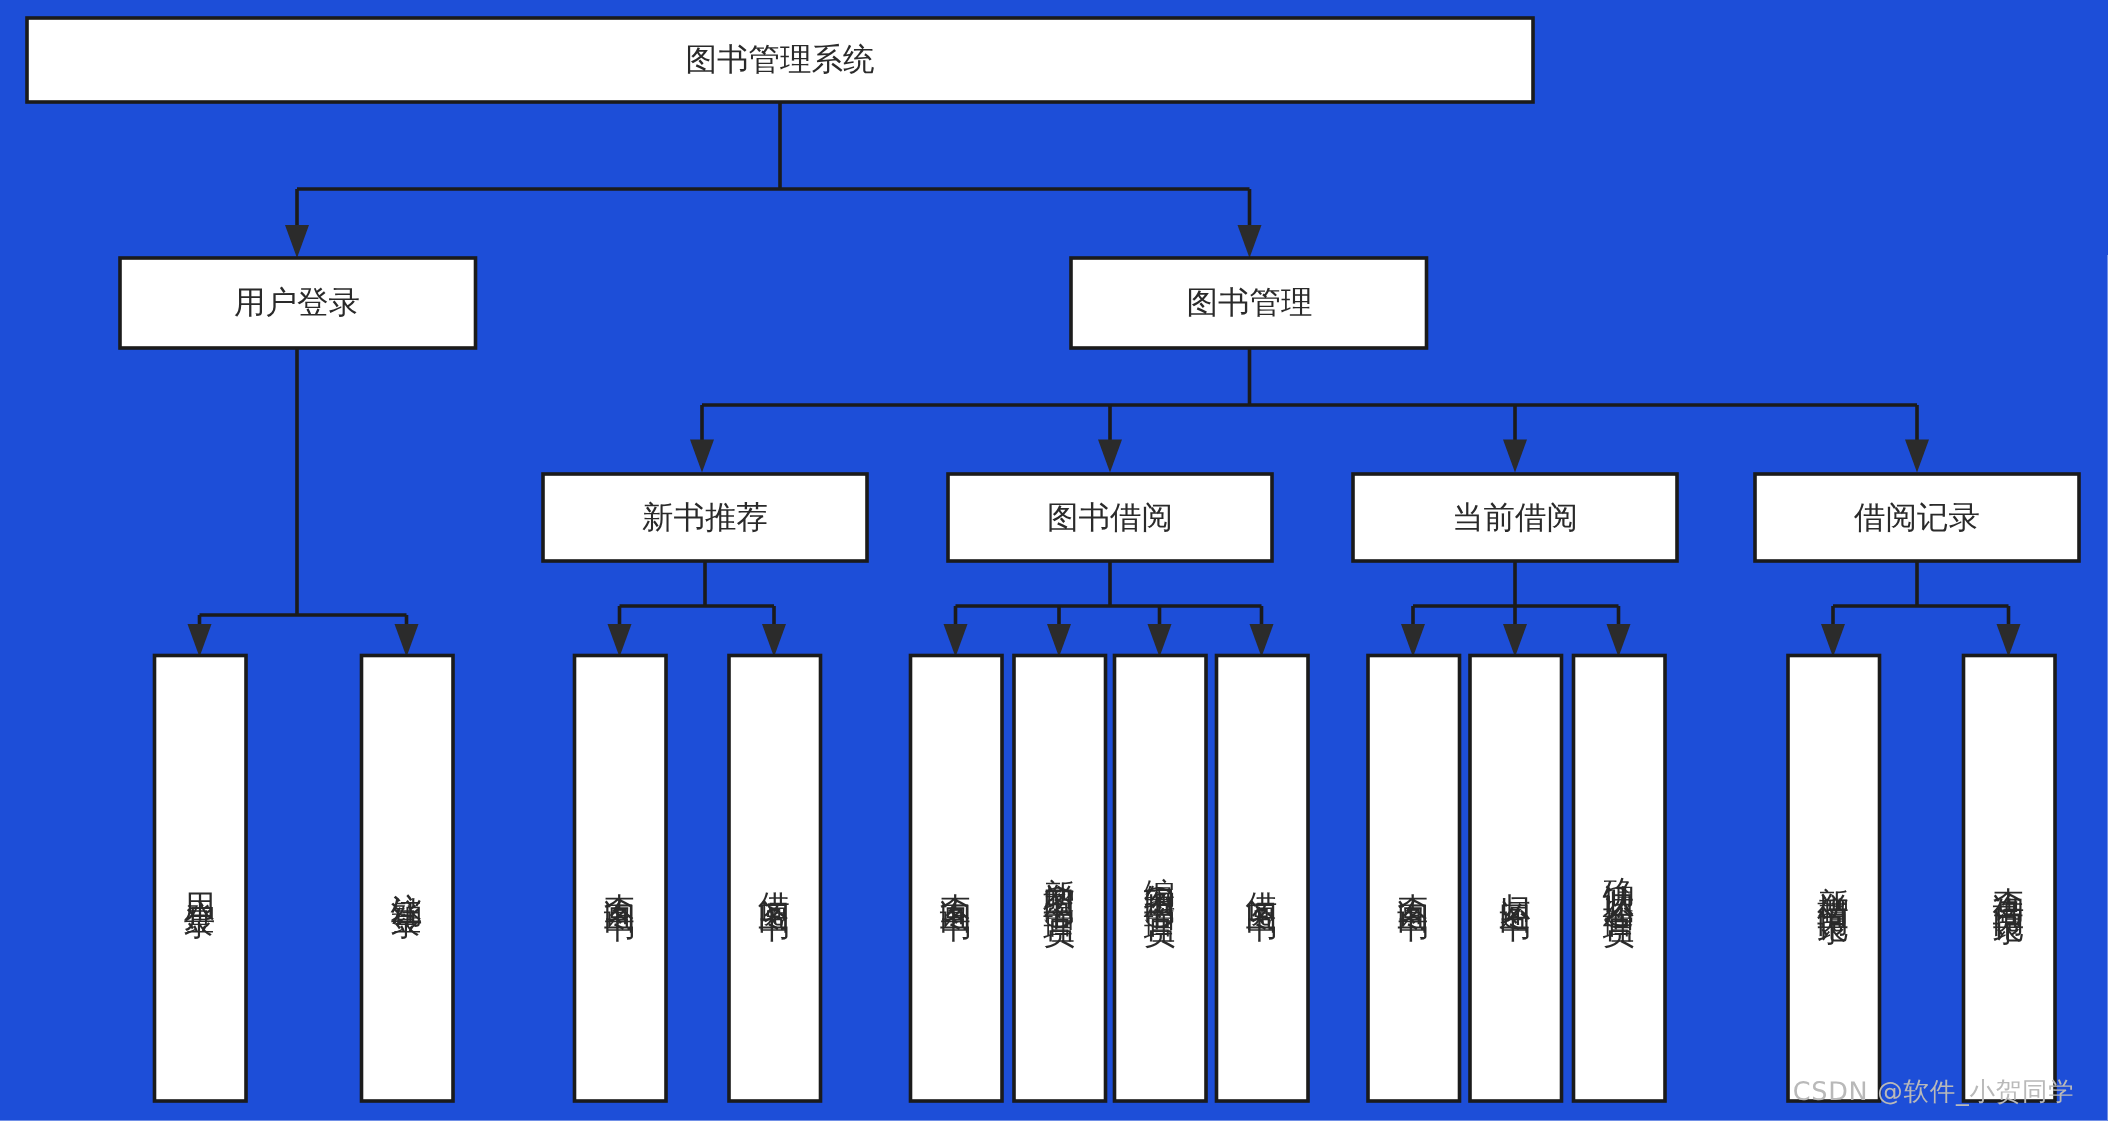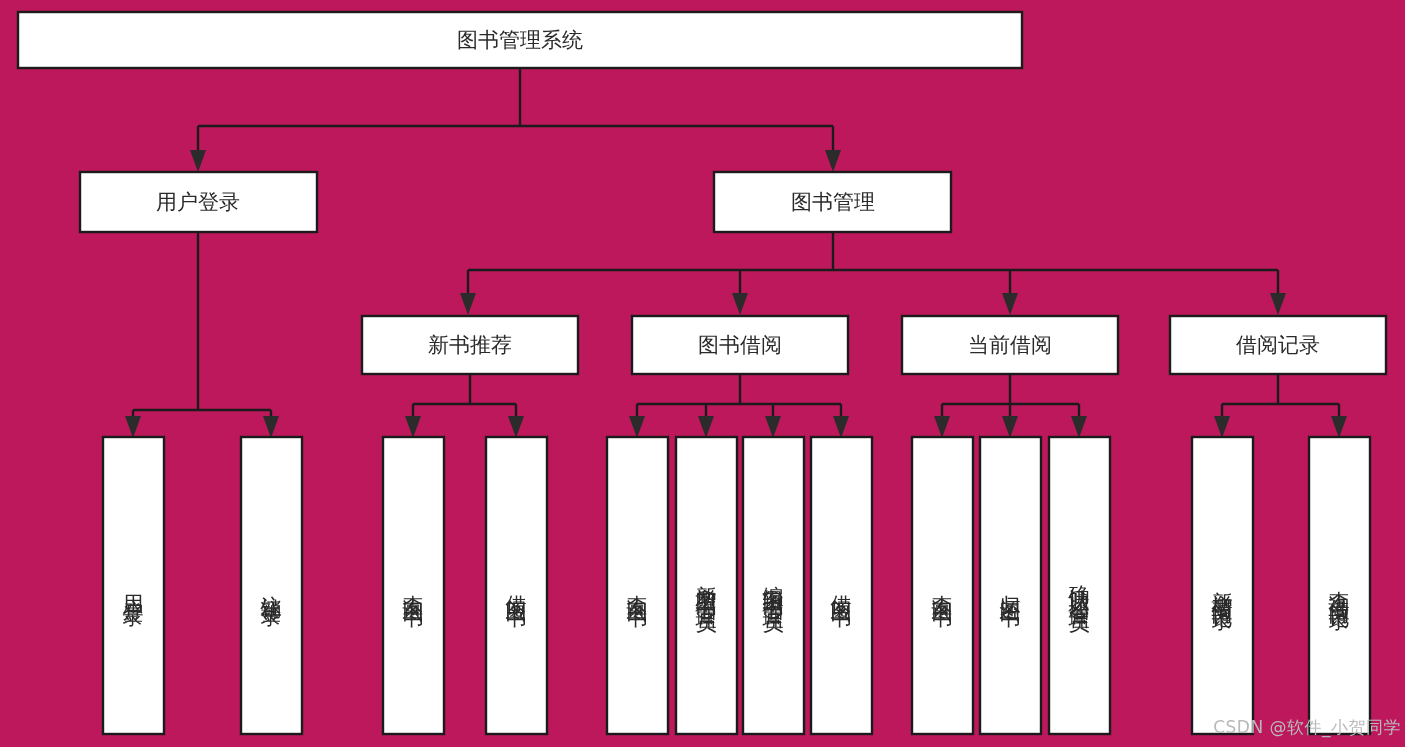--- a/index.html
+++ b/index.html
@@ -11,21 +11,21 @@
   body {
     width: 1405px;
     height: 747px;
     overflow: hidden;
     font-family: "DejaVu Sans", "Liberation Sans", sans-serif;
   }
   #diagram-root {
     position: relative;
     width: 1405px;
     height: 747px;
-    background: #be185d;
+    background: #1d4ed8;
   }
   svg#tree-svg {
     position: absolute;
     left: 0;
     top: 0;
     width: 1405px;
     height: 747px;
     display: block;
   }
   .node-box {
@@ -243,14 +243,14 @@
       <text class="node-label-v" x="1222" y="586">新增借阅记录</text>
     </g>
 
     <g>
       <rect class="node-box" x="1309" y="437" width="61" height="297"></rect>
       <text class="node-label-v" x="1339" y="586">查询借阅记录</text>
     </g>
 
   </svg>
 
-  <div class="watermark" style="right:4px; bottom:8px;">CSDN @软件_小贺同学</div>
+  <div class="watermark" style="right:22px; bottom:8px;">CSDN @软件_小贺同学</div>
 </div>
 
 </body></html>

